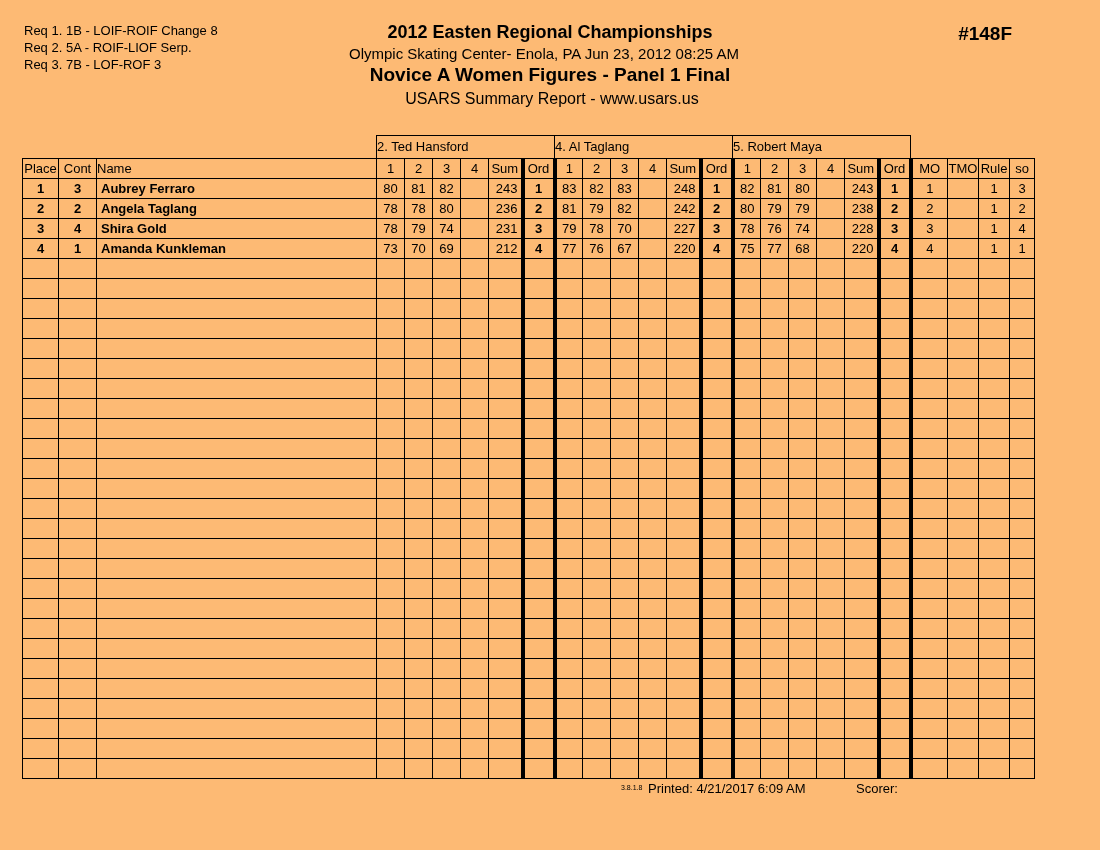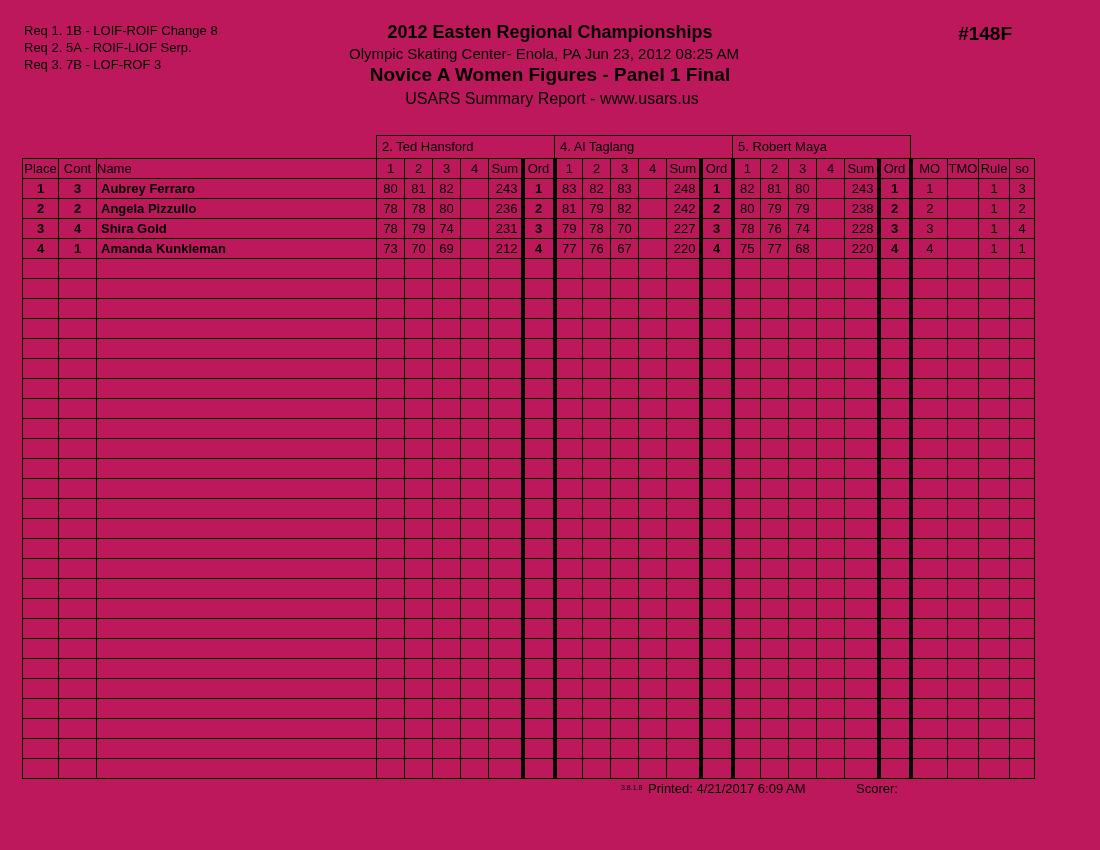--- a/index.html
+++ b/index.html
@@ -1,35 +1,35 @@
 <!DOCTYPE html>
 <html><head>
 <meta charset="utf-8">
 <style>
   html,body{margin:0;padding:0;background:#fff;width:1100px;height:850px;overflow:hidden;}
   body{font-family:"Liberation Sans","DejaVu Sans",sans-serif;color:#000;position:relative;}
-  .page{position:absolute;inset:0;background:#be185d;}
+  .page{position:absolute;inset:0;background:#fdba74;}
 
   
   .req-list{position:absolute;left:24px;top:22px;font-size:13px;line-height:17px;}
   .title-block{position:absolute;left:0;right:0;top:0;text-align:center;}
   .t1{position:absolute;left:0;right:0;top:22px;font-size:18px;font-weight:bold;}
   .t2{position:absolute;left:0;right:12px;top:45px;font-size:15px;}
   .t3{position:absolute;left:0;right:0;top:64px;font-size:19px;font-weight:bold;}
   .t4{position:absolute;left:4px;right:0;top:90px;font-size:16px;}
   .evt-num{position:absolute;right:88px;top:23px;font-size:19px;font-weight:bold;}
 
   
   .table-area{position:absolute;left:22px;top:135px;}
   table{border-collapse:collapse;table-layout:fixed;}
   td{border:1px solid #000;height:19px;padding:0;font-size:13px;line-height:19px;
      overflow:hidden;white-space:nowrap;vertical-align:middle;}
   tr.jrow td{height:22px;line-height:22px;}
   td.nob{border:none;}
-  td.jbox{padding-left:5px;}
+  td.jbox{}
   td.c{text-align:center;}
   td.b{font-weight:bold;}
   td.name{padding-left:4px;font-weight:bold;}
   td.nameh{padding-left:0;}
   td.sum{text-align:right;padding-right:3px;}
   td.ord{border-left:4px solid #000;border-right:4px solid #000;text-align:center;}
 
   
   .footer{position:absolute;left:0;top:781px;width:1100px;font-size:13px;}
   .version{position:absolute;left:621px;top:3px;font-size:7px;line-height:8px;}
@@ -143,21 +143,21 @@
             <td class="sum">243</td>
             <td class="ord b">1</td>
             <td class="c">1</td>
             <td class="c"></td>
             <td class="c">1</td>
             <td class="c">3</td>
           </tr>
           <tr>
             <td class="c b">2</td>
             <td class="c b">2</td>
-            <td class="name">Angela Pizzullo</td>
+            <td class="name">Angela Taglang</td>
             <td class="c">78</td>
             <td class="c">78</td>
             <td class="c">80</td>
             <td class="c"></td>
             <td class="sum">236</td>
             <td class="ord b">2</td>
             <td class="c">81</td>
             <td class="c">79</td>
             <td class="c">82</td>
             <td class="c"></td>

